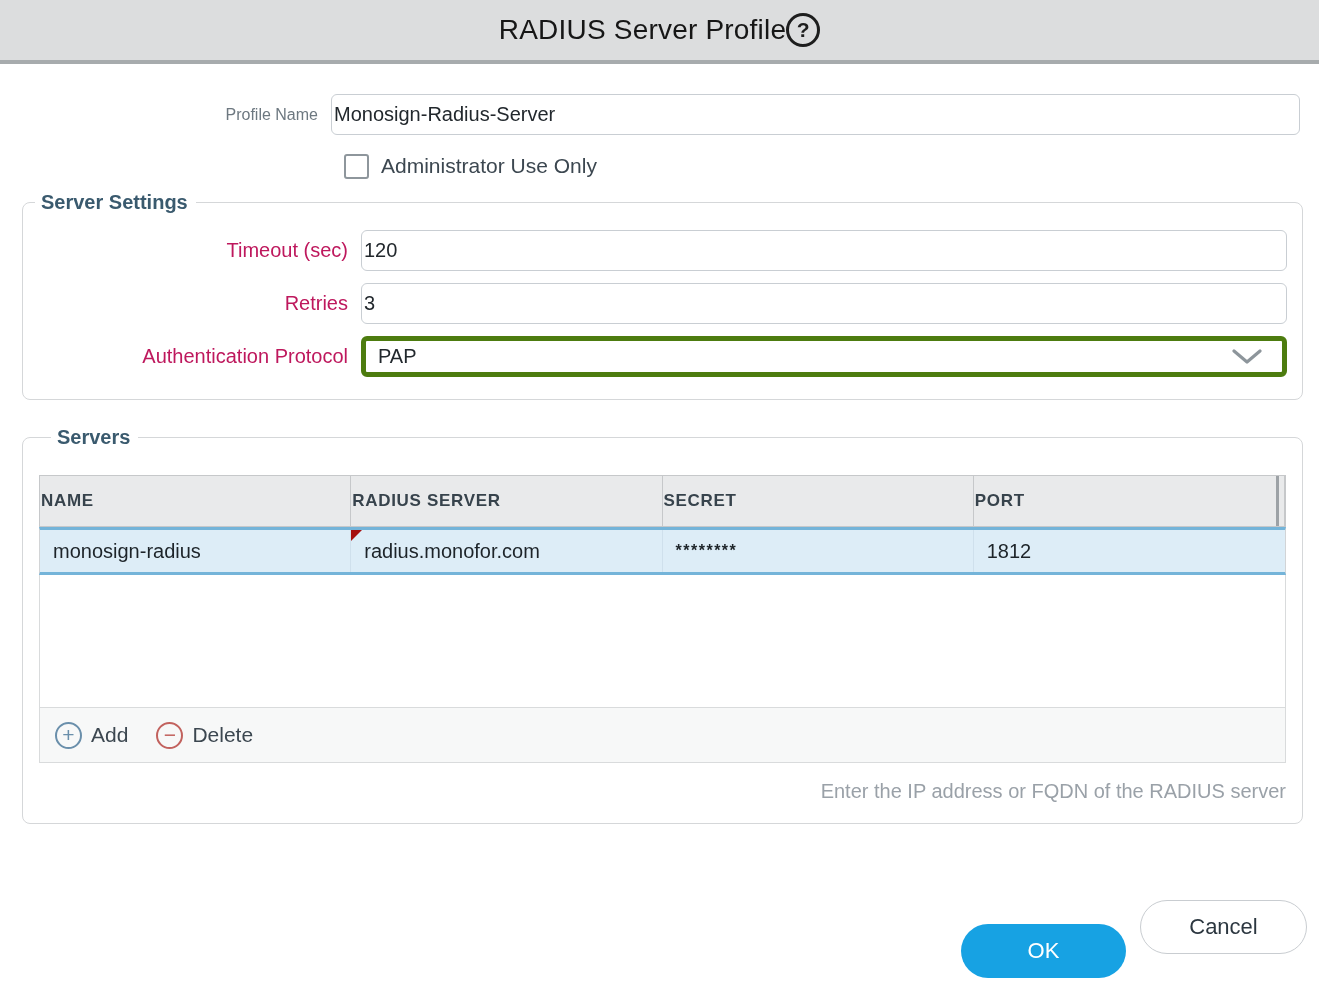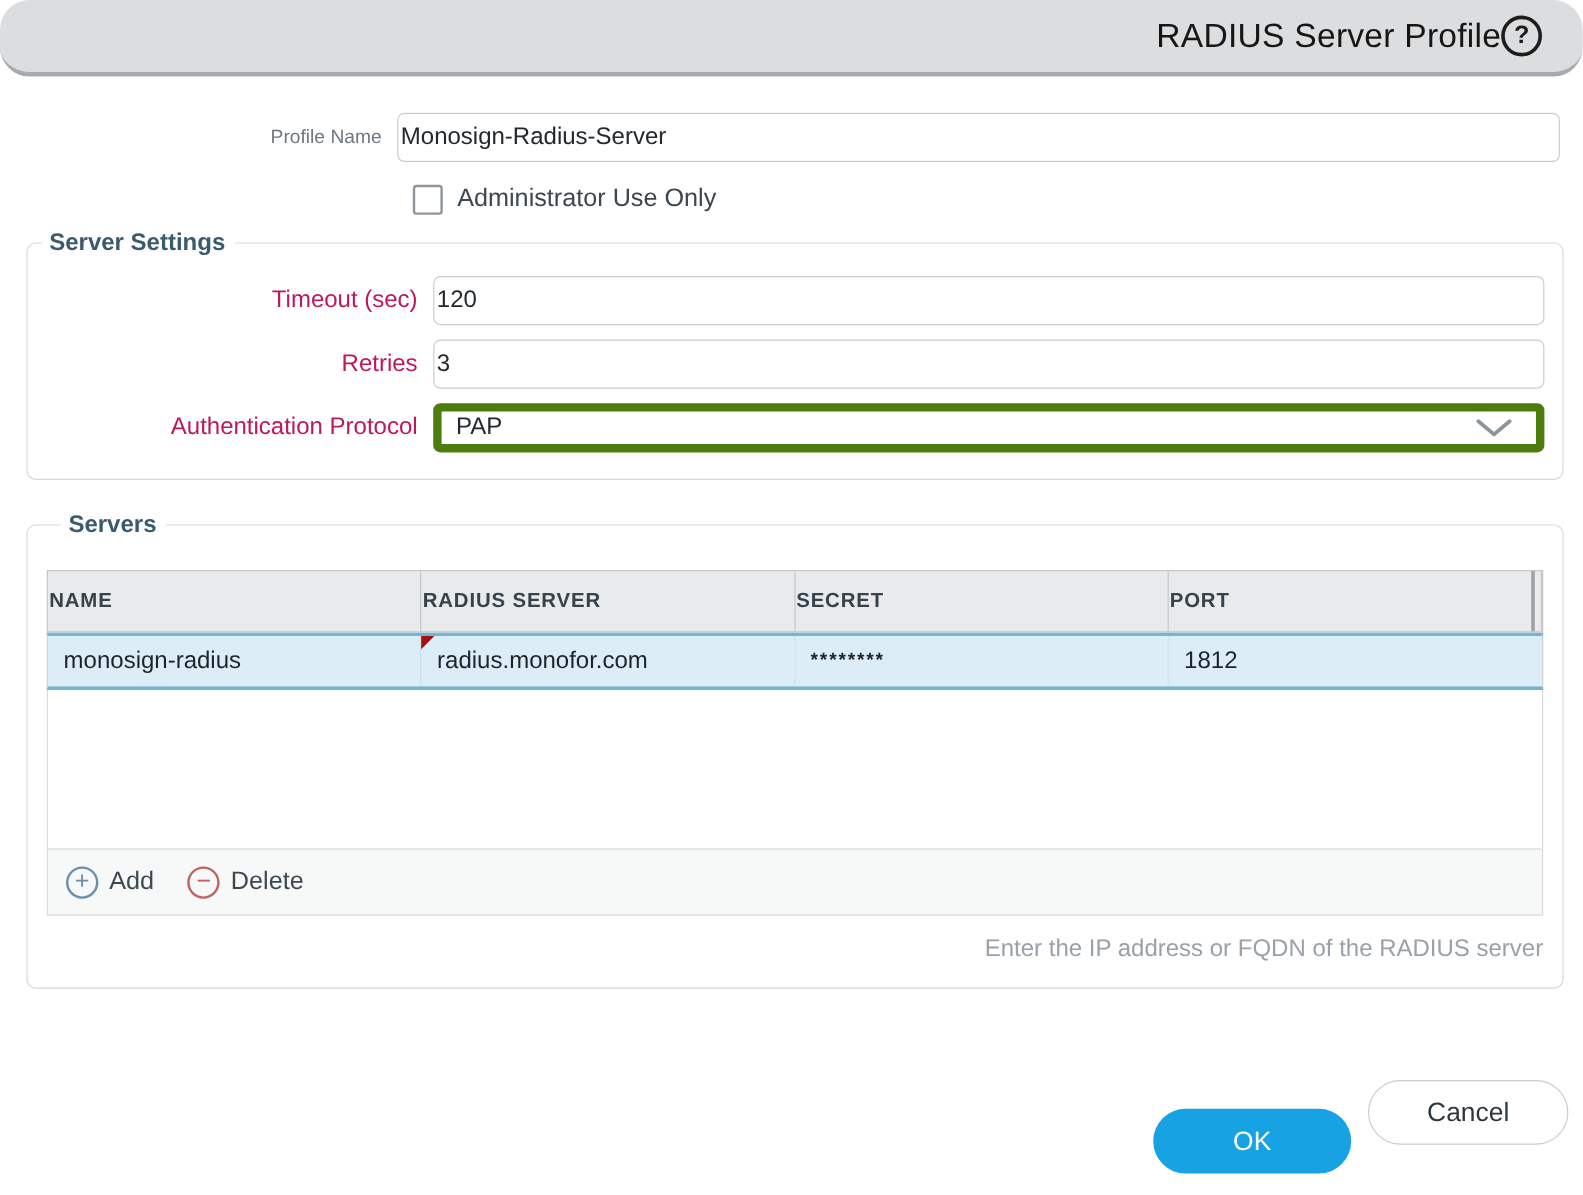--- a/index.html
+++ b/index.html
@@ -10,23 +10,22 @@
     color: #22282d;
     overflow: hidden;
   }
   
   .titlebar {
     height: 64px;
     background: #dcddde;
     border-bottom: 4px solid #a7abad;
     display: flex;
     align-items: center;
-    justify-content: flex-end;
-    padding: 0 34px;
-    border-radius: 25px;
+    justify-content: center;
+    padding: 0 22px;
   }
   .titlebar h1 {
     font-size: 28px;
     font-weight: normal;
     color: #161616;
     letter-spacing: 0.2px;
   }
   .help-circle {
     width: 34px; height: 34px;
     border: 3px solid #1d1d1d;
@@ -100,21 +99,21 @@
   .field-row .lbl {
     flex: 0 0 325px;
     text-align: right;
     font-size: 20px;
     color: #be185d;
     margin-right: 13px;
   }
   .select-box {
     flex: 1;
     height: 41px;
-    border: 7px solid #4d7c0f;
+    border: 5px solid #4d7c0f;
     border-radius: 6px;
     background: #fff;
     display: flex; align-items: center;
     padding: 0 12px;
     font-size: 20px;
     color: #22282d;
     position: relative;
     cursor: pointer;
   }
   .select-box .chev {

